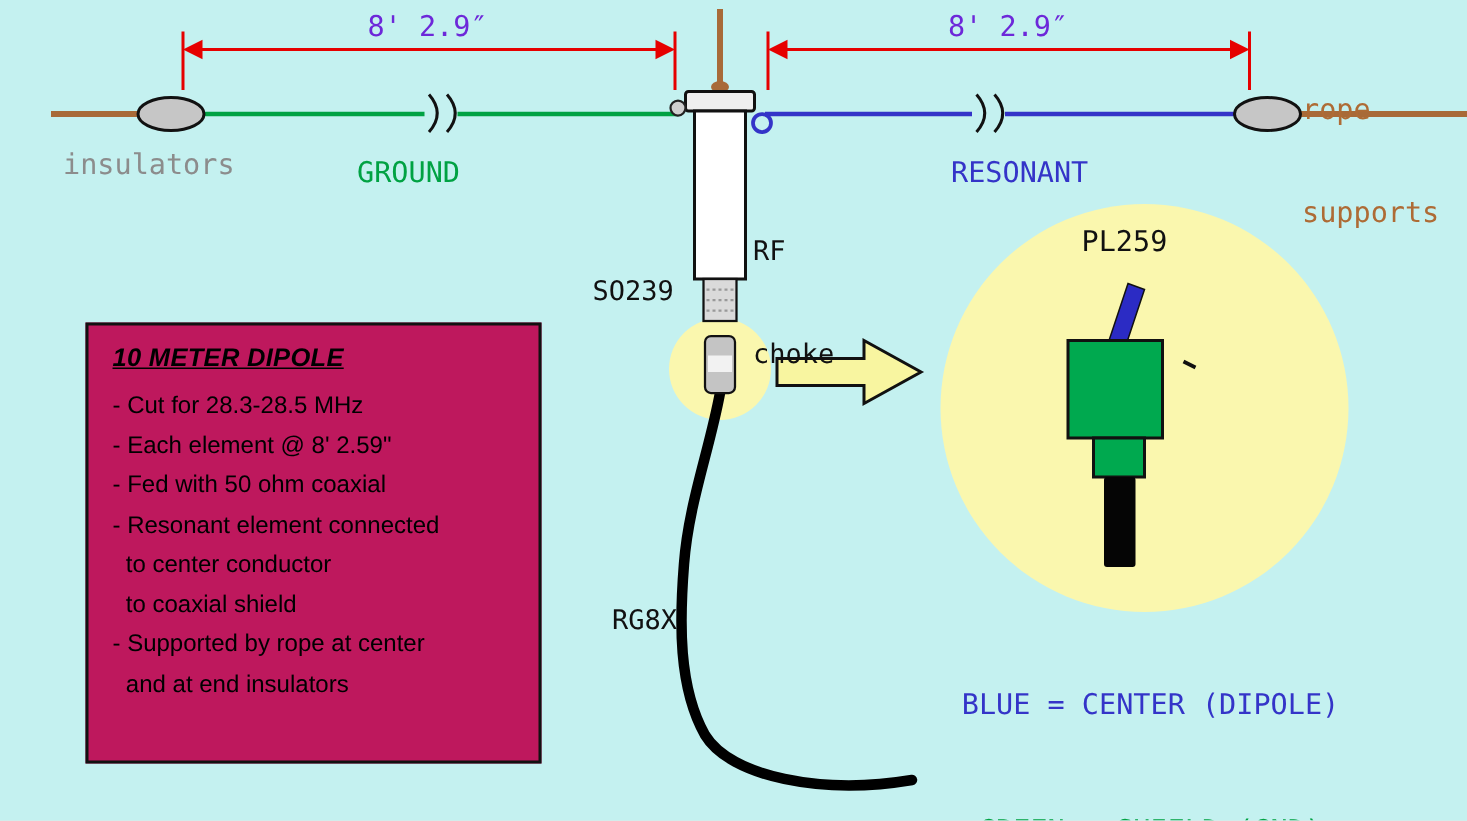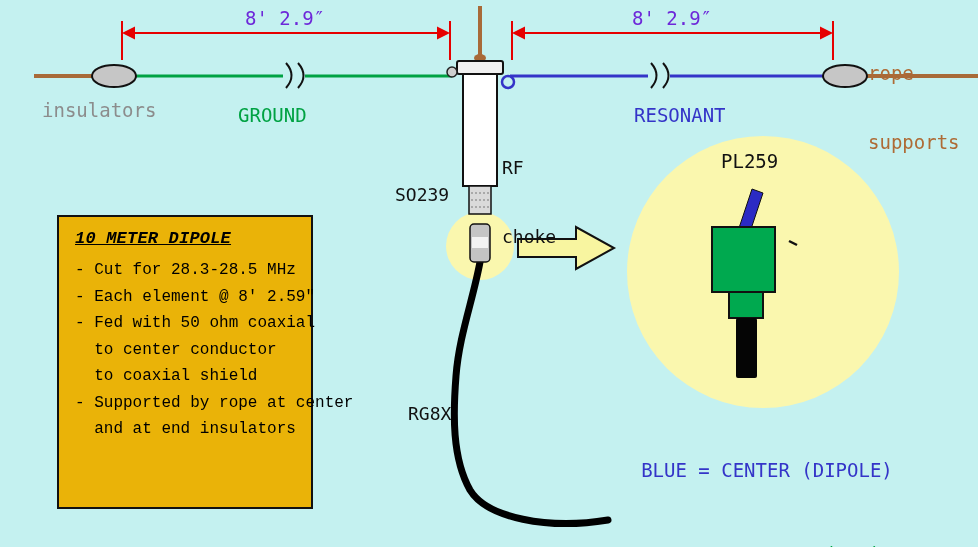--- a/index.html
+++ b/index.html
@@ -24,24 +24,24 @@
   .legend { position:absolute; left:612px; top:400px; width:310px; text-align:center;
             font-family:"DejaVu Sans Mono", monospace; font-size:19px; line-height:28px; white-space:pre; }
   .legend .blue { color:#3434C8; }
   .legend .green { color:#00A243; }
   .credit {
     position:absolute; left:840px; top:513px; color:#1C4FD6;
     font-family:"Liberation Sans", sans-serif; font-style:italic;
     font-weight:bold; font-size:19px;
   }
   .info-box {
-    position:absolute; left:57px; top:215px; width:256px; height:294px;
-    background:#eab308; border:2px solid #111;
+    position:absolute; left:57px; top:215px; width:304px; height:294px;
+    background:#be185d; border:2px solid #111;
     padding:12px 10px 0 16px;
-    font-family:Liberation Mono, monospace;
+    font-family:Liberation Sans, sans-serif;
   }
   .info-box .title {
     font-size:17px; font-weight:bold; font-style:italic;
     text-decoration:underline; margin-bottom:9px; letter-spacing:0.2px;
   }
   .info-box .line {
     font-size:16px; line-height:26.5px; white-space:pre; color:#000;
   }
 </style>
 </head>
@@ -133,20 +133,21 @@
   <div class="legend">
     <div class="blue">BLUE = CENTER (DIPOLE)</div>
     <div class="green">GREEN = SHIELD (GND)</div>
   </div>
 
   <div class="info-box">
     <div class="title">10 METER DIPOLE</div>
     <div class="line">- Cut for 28.3-28.5 MHz</div>
     <div class="line">- Each element @ 8' 2.59"</div>
     <div class="line">- Fed with 50 ohm coaxial</div>
+    <div class="line">- Resonant element connected</div>
     <div class="line">  to center conductor</div>
     <div class="line">  to coaxial shield</div>
     <div class="line">- Supported by rope at center</div>
     <div class="line">  and at end insulators</div>
   </div>
 
 
 </div>
 
 </body></html>

